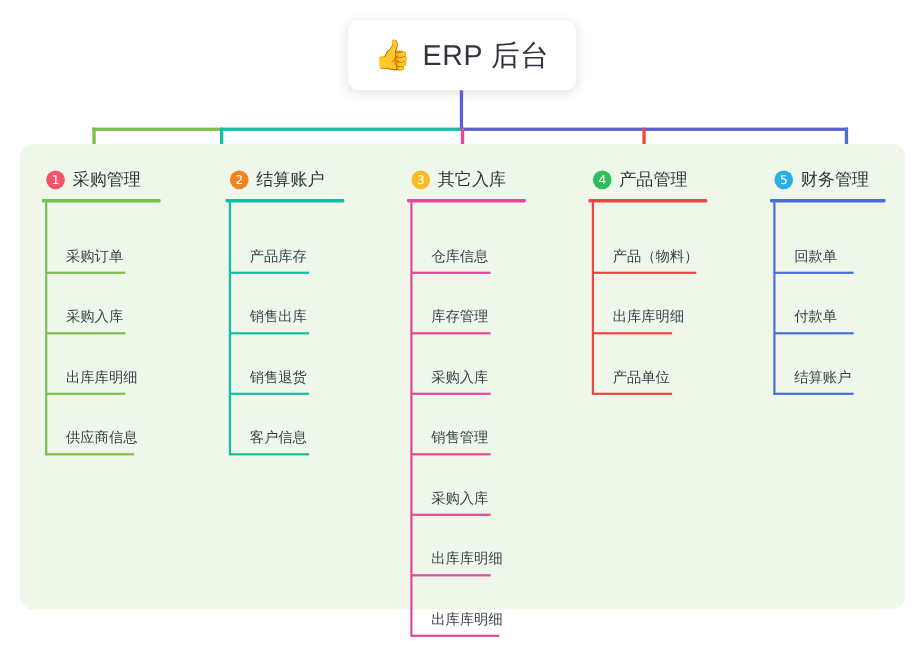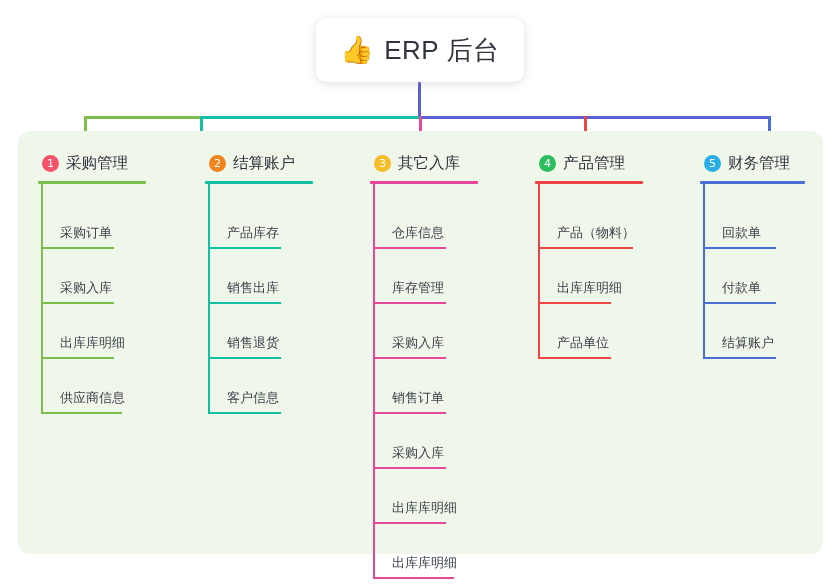--- a/index.html
+++ b/index.html
@@ -144,21 +144,21 @@
           </div>
           <div class="leaf" style="left: 0px; top: 111px;">
             <span class="leaf-label">库存管理</span>
             <div class="leaf-rule" style="top: 42px; width: 72px; background: rgb(229, 72, 154);"></div>
           </div>
           <div class="leaf" style="left: 0px; top: 166px;">
             <span class="leaf-label">采购入库</span>
             <div class="leaf-rule" style="top: 42px; width: 72px; background: rgb(229, 72, 154);"></div>
           </div>
           <div class="leaf" style="left: 0px; top: 221px;">
-            <span class="leaf-label">销售订单</span>
+            <span class="leaf-label">销售管理</span>
             <div class="leaf-rule" style="top: 42px; width: 72px; background: rgb(229, 72, 154);"></div>
           </div>
           <div class="leaf" style="left: 0px; top: 276px;">
             <span class="leaf-label">采购入库</span>
             <div class="leaf-rule" style="top: 42px; width: 72px; background: rgb(229, 72, 154);"></div>
           </div>
           <div class="leaf" style="left: 0px; top: 331px;">
             <span class="leaf-label">出库库明细</span>
             <div class="leaf-rule" style="top: 42px; width: 72px; background: rgb(229, 72, 154);"></div>
           </div>

